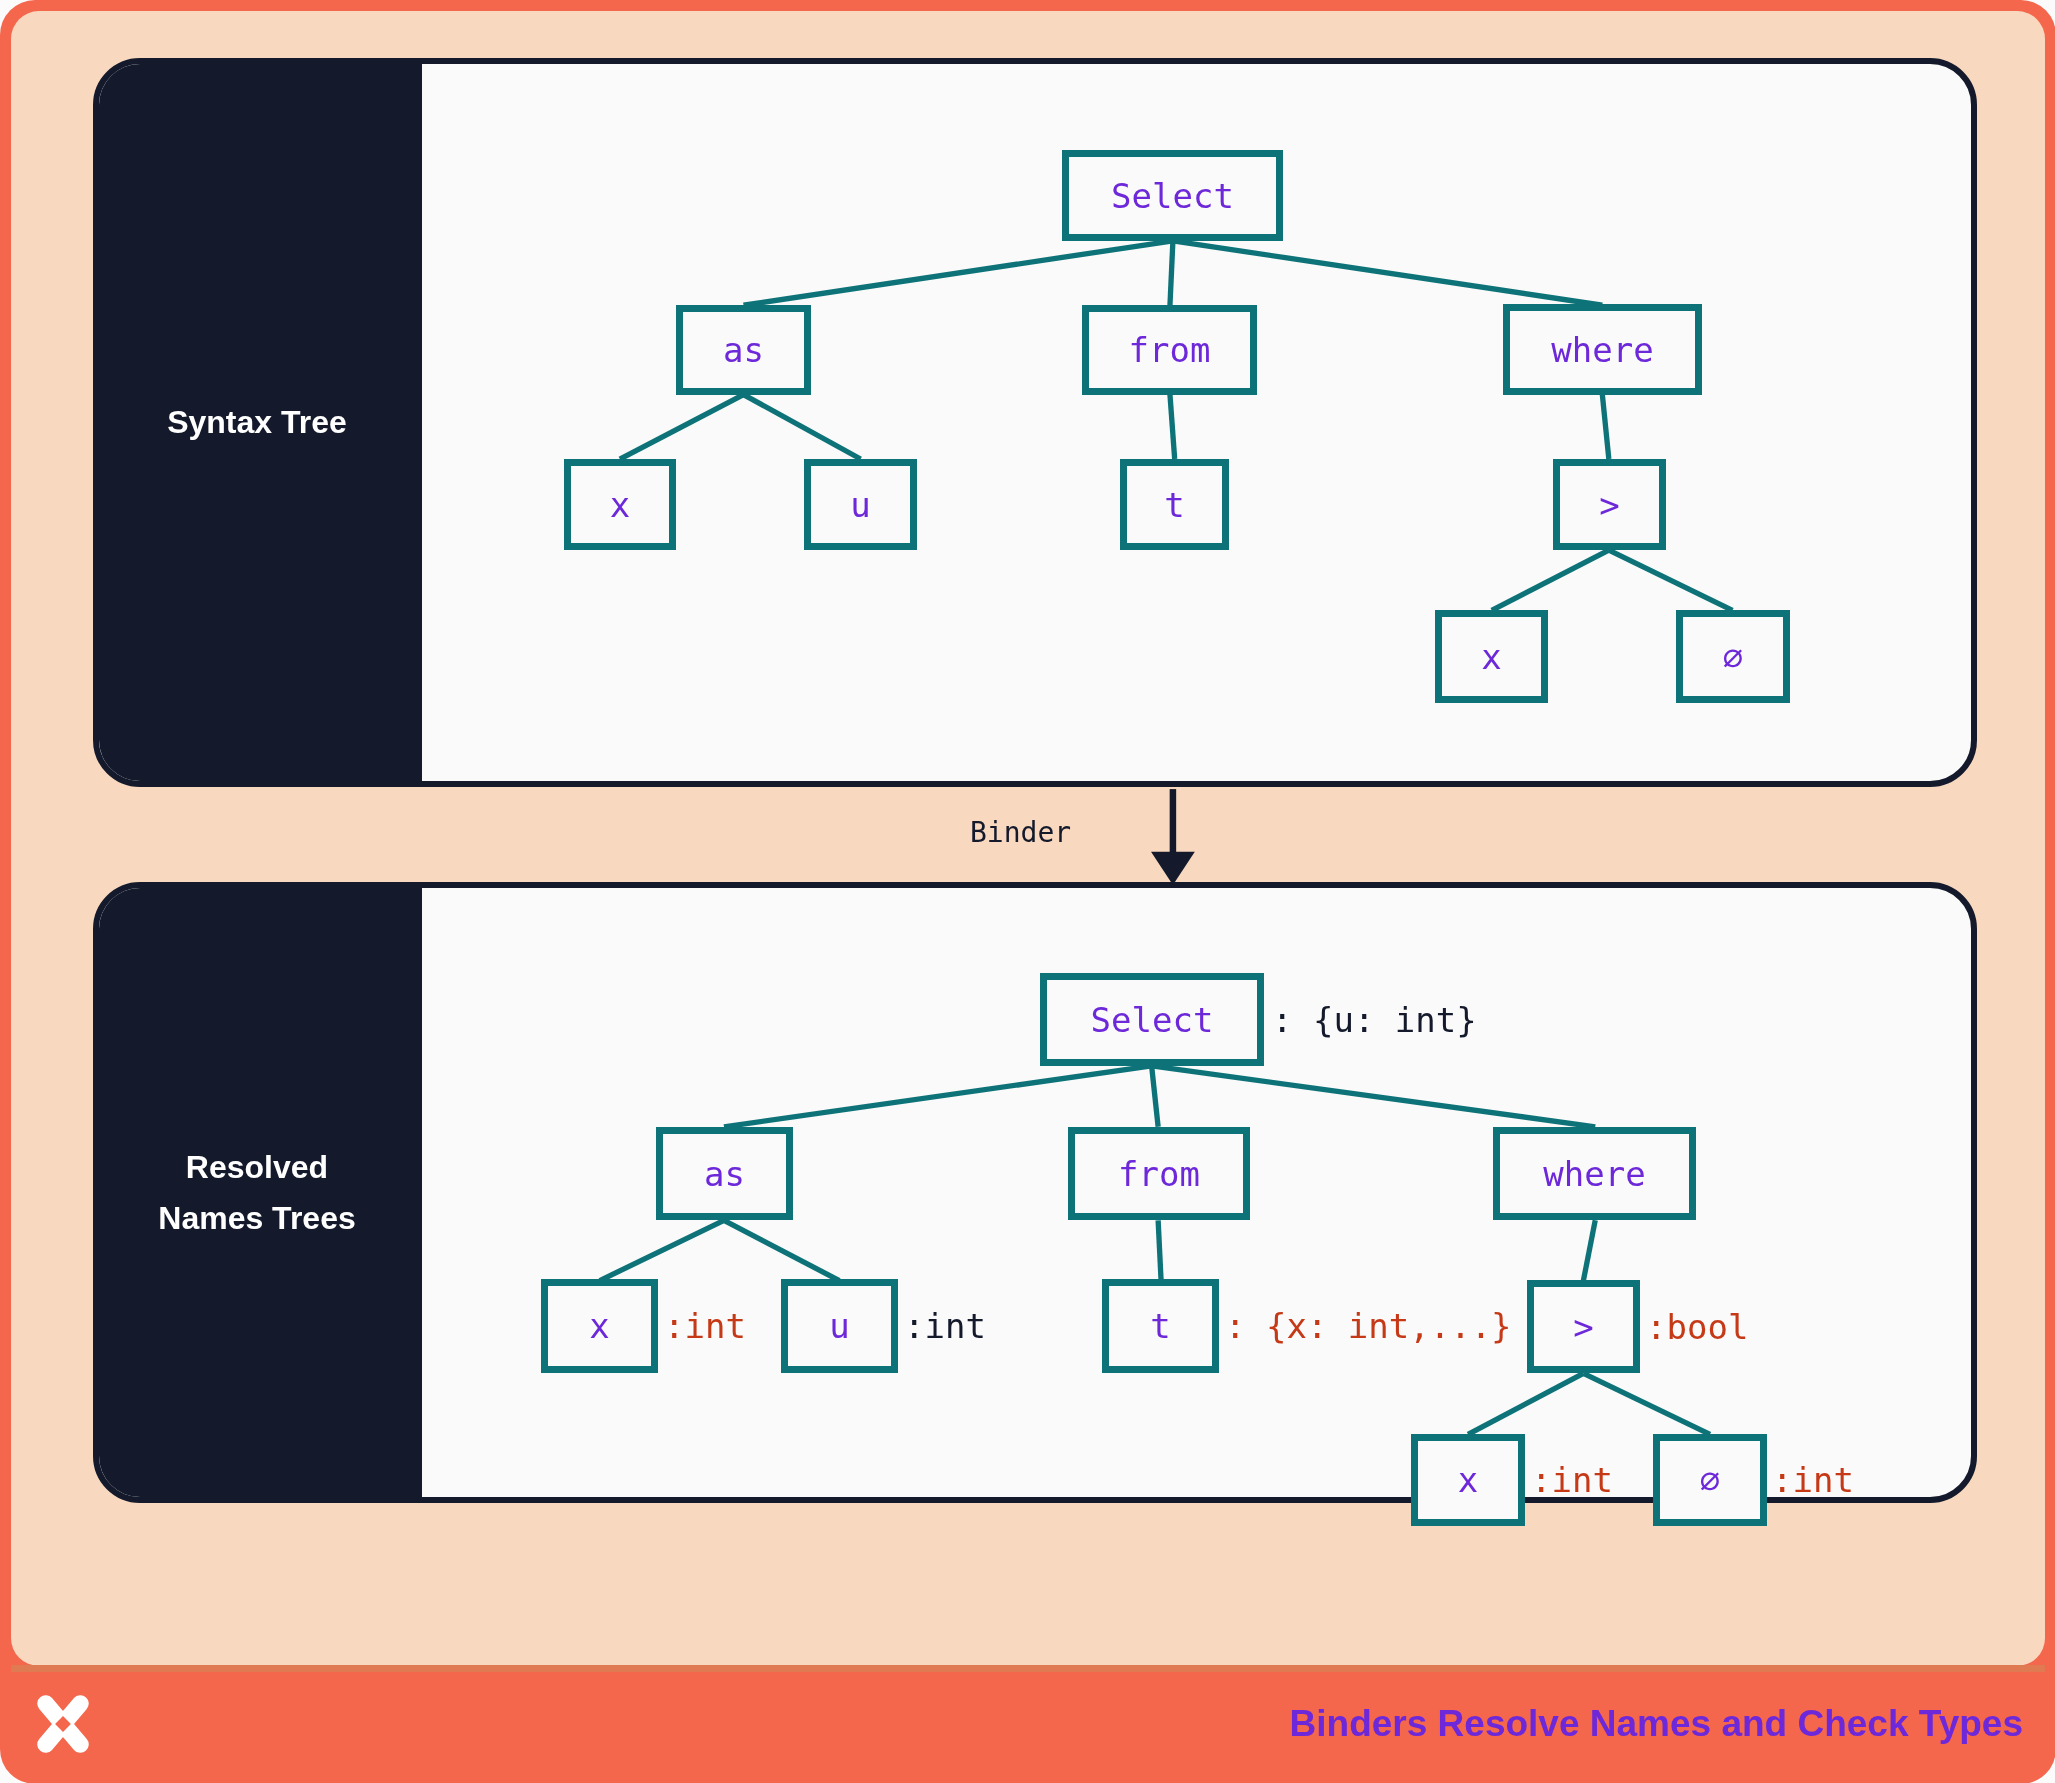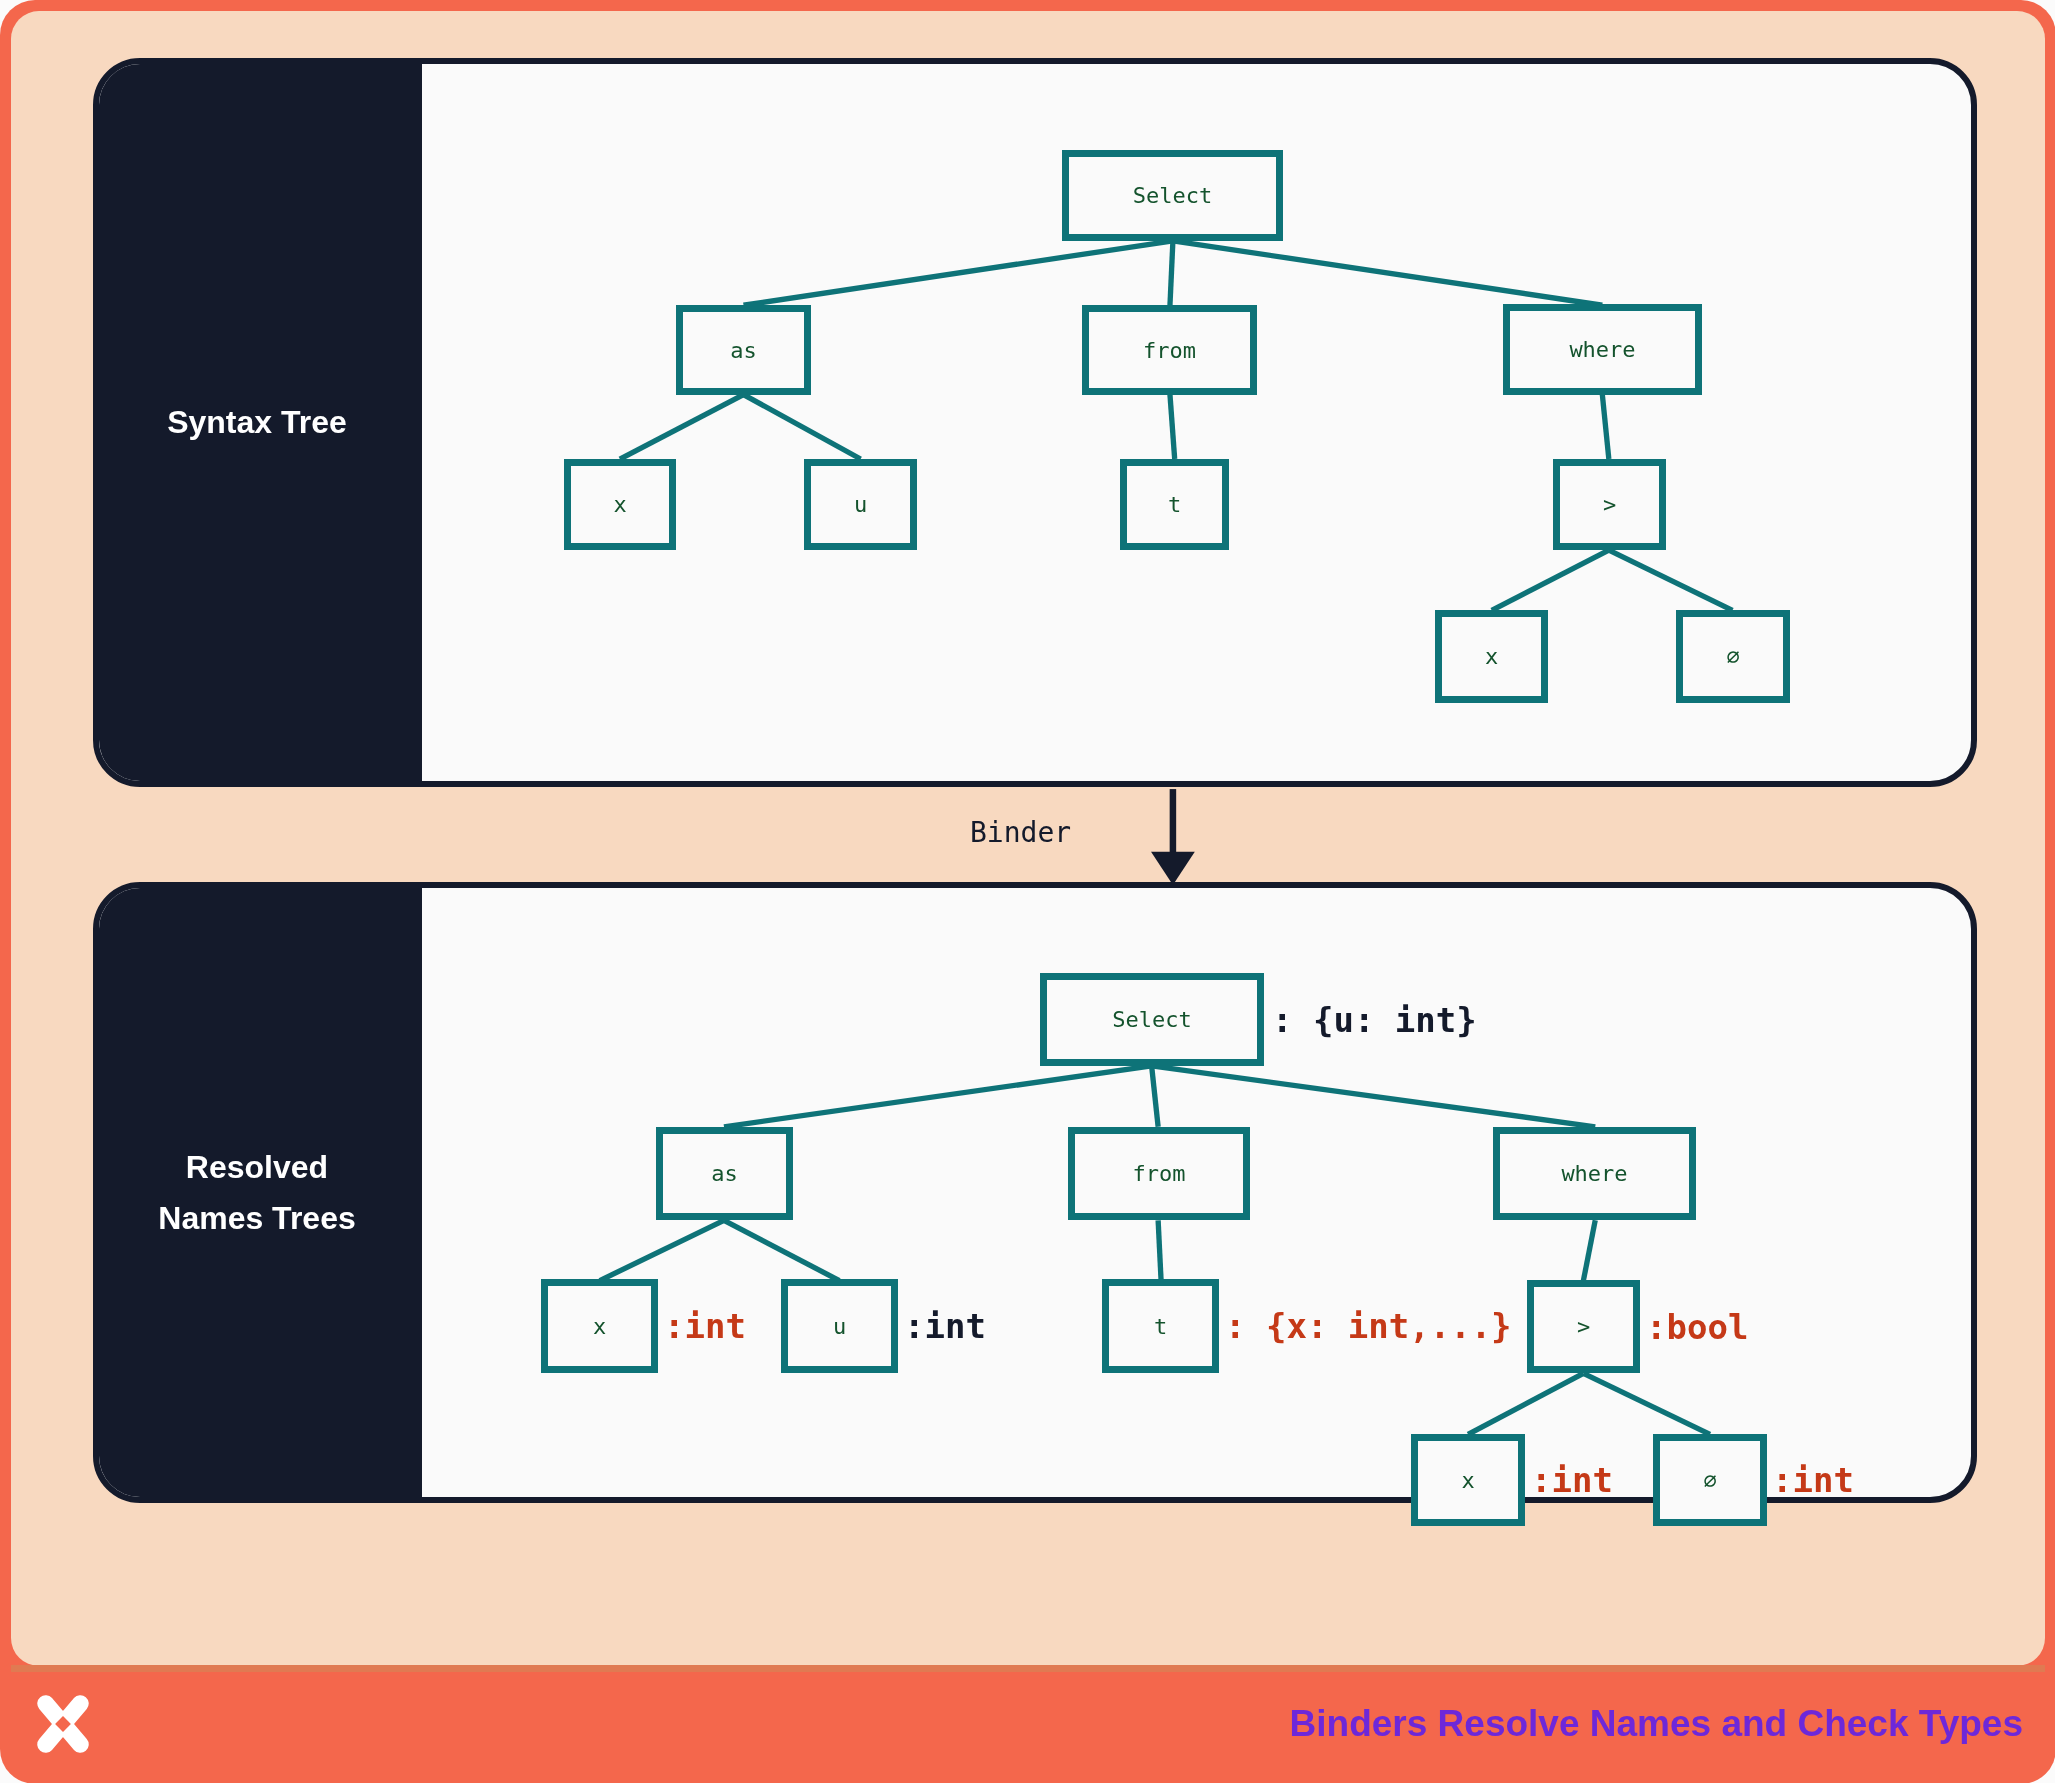--- a/index.html
+++ b/index.html
@@ -52,31 +52,31 @@
     position: absolute; inset: 0;
     width: 2056px; height: 1784px;
     z-index: 3;
     pointer-events: none;
   }
   .node {
     position: absolute;
     box-sizing: border-box;
     background: #fafafa;
     border: 7px solid #0e7378;
-    color: #14532d;
+    color: #6d28d9;
     font-family: "DejaVu Sans Mono", monospace;
-    font-size: 22px;
+    font-size: 34px;
     display: flex; align-items: center; justify-content: center;
     z-index: 4;
     white-space: pre;
   }
   .ann {
     position: absolute;
     font-family: "DejaVu Sans Mono", monospace;
-    font-weight: bold; font-size: 34px;
+    font-weight: normal; font-size: 34px;
     display: flex; align-items: center;
     white-space: pre;
     z-index: 4;
   }
   .ann-red  { color: #c53917; }
   .ann-dark { color: #141a2b; }
   .binder-label {
     position: absolute;
     left: 970px; top: 814px; width: 177px; height: 38px;
     text-align: left;

